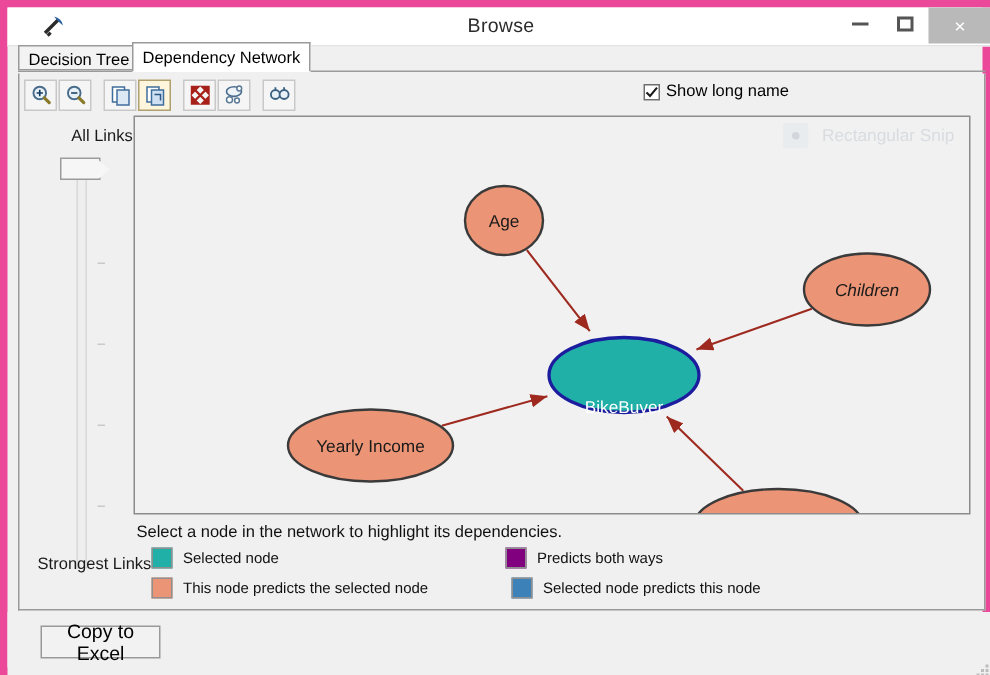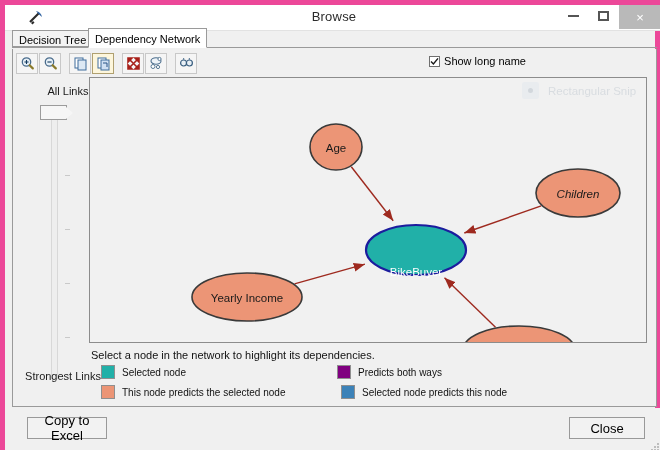--- a/index.html
+++ b/index.html
@@ -257,21 +257,20 @@
       </div>
       <div class="lgrow" style="left:240px;top:20px;">
         <span class="sw" id="sw3" style="background: rgb(60, 130, 184);"></span>
         <span>Selected node predicts this node</span>
       </div>
     </div>
   </div>
 
   <div class="footer">
     <button class="btn btn-excel">Copy to Excel</button>
-    <button class="btn btn-close">Close</button>
     <span class="grip">
       <i style="right:0;bottom:0;"></i>
         <i style="right:3px;bottom:0;"></i>
         <i style="right:0;bottom:3px;"></i>
       <i style="right:6px;bottom:0;"></i>
         <i style="right:0;bottom:6px;"></i>
         <i style="right:3px;bottom:3px;"></i>
     </span>
   </div>
 </div>

